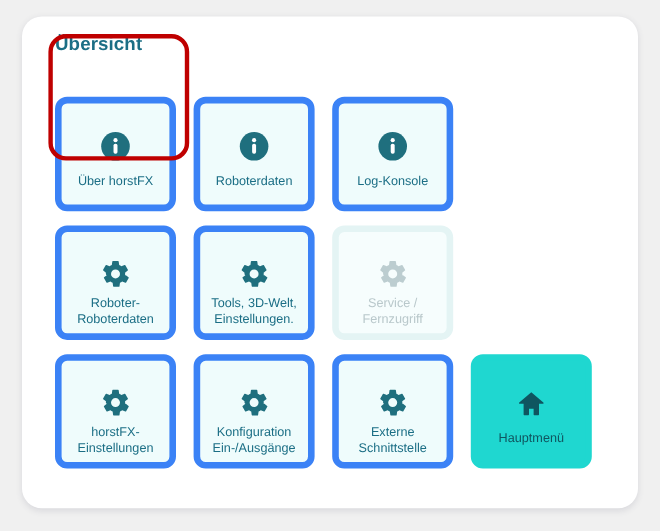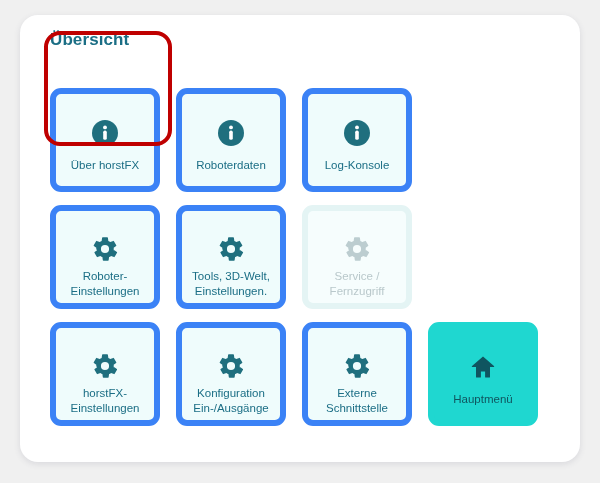--- a/index.html
+++ b/index.html
@@ -178,21 +178,21 @@
     </div>
 
     <div class="tile-row">
       <div class="tile">
         <span class="tile-icon">
           <svg width="28" height="28" viewBox="0 0 24 24">
             <path fill="#1F6F7E" d="M19.43 12.98c.04-.32.07-.64.07-.98s-.03-.66-.07-.98l2.11-1.65c.19-.15.24-.42.12-.64l-2-3.46a.5.5 0 0 0-.61-.22l-2.49 1a7.3 7.3 0 0 0-1.69-.98l-.38-2.65A.49.49 0 0 0 14 2h-4a.49.49 0 0 0-.49.42l-.38 2.65c-.61.25-1.17.59-1.69.98l-2.49-1a.5.5 0 0 0-.61.22l-2 3.46c-.12.22-.07.49.12.64l2.11 1.65c-.04.32-.07.65-.07.98s.3.66.7.98l-2.11 1.65c-.19.15-.24.42-.12.64l2 3.46c.12.22.39.3.61.22l2.49-1c.52.39 1.08.73 1.69.98l.38 2.65c.4.24.25.42.49.42h4c.24 0 .45-.18.49-.42l.38-2.65c.61-.25 1.17-.59 1.69-.98l2.49 1c.22.08.49 0 .61-.22l2-3.46a.5.5 0 0 0-.12-.64l-2.11-1.65ZM12 15.5A3.5 3.5 0 1 1 12 8.5a3.5 3.5 0 0 1 0 7Z"></path>
           </svg>
         </span>
         <span class="tile-label">Roboter-
-Einstellungen</span>
+Roboterdaten</span>
       </div>
 
       <div class="tile">
         <span class="tile-icon">
           <svg width="28" height="28" viewBox="0 0 24 24">
             <path fill="#1F6F7E" d="M19.43 12.98c.04-.32.07-.64.07-.98s-.03-.66-.07-.98l2.11-1.65c.19-.15.24-.42.12-.64l-2-3.46a.5.5 0 0 0-.61-.22l-2.49 1a7.3 7.3 0 0 0-1.69-.98l-.38-2.65A.49.49 0 0 0 14 2h-4a.49.49 0 0 0-.49.42l-.38 2.65c-.61.25-1.17.59-1.69.98l-2.49-1a.5.5 0 0 0-.61.22l-2 3.46c-.12.22-.07.49.12.64l2.11 1.65c-.04.32-.07.65-.07.98s.3.66.7.98l-2.11 1.65c-.19.15-.24.42-.12.64l2 3.46c.12.22.39.3.61.22l2.49-1c.52.39 1.08.73 1.69.98l.38 2.65c.4.24.25.42.49.42h4c.24 0 .45-.18.49-.42l.38-2.65c.61-.25 1.17-.59 1.69-.98l2.49 1c.22.08.49 0 .61-.22l2-3.46a.5.5 0 0 0-.12-.64l-2.11-1.65ZM12 15.5A3.5 3.5 0 1 1 12 8.5a3.5 3.5 0 0 1 0 7Z"></path>
           </svg>
         </span>
         <span class="tile-label">Tools, 3D-Welt,
 Einstellungen.</span>

